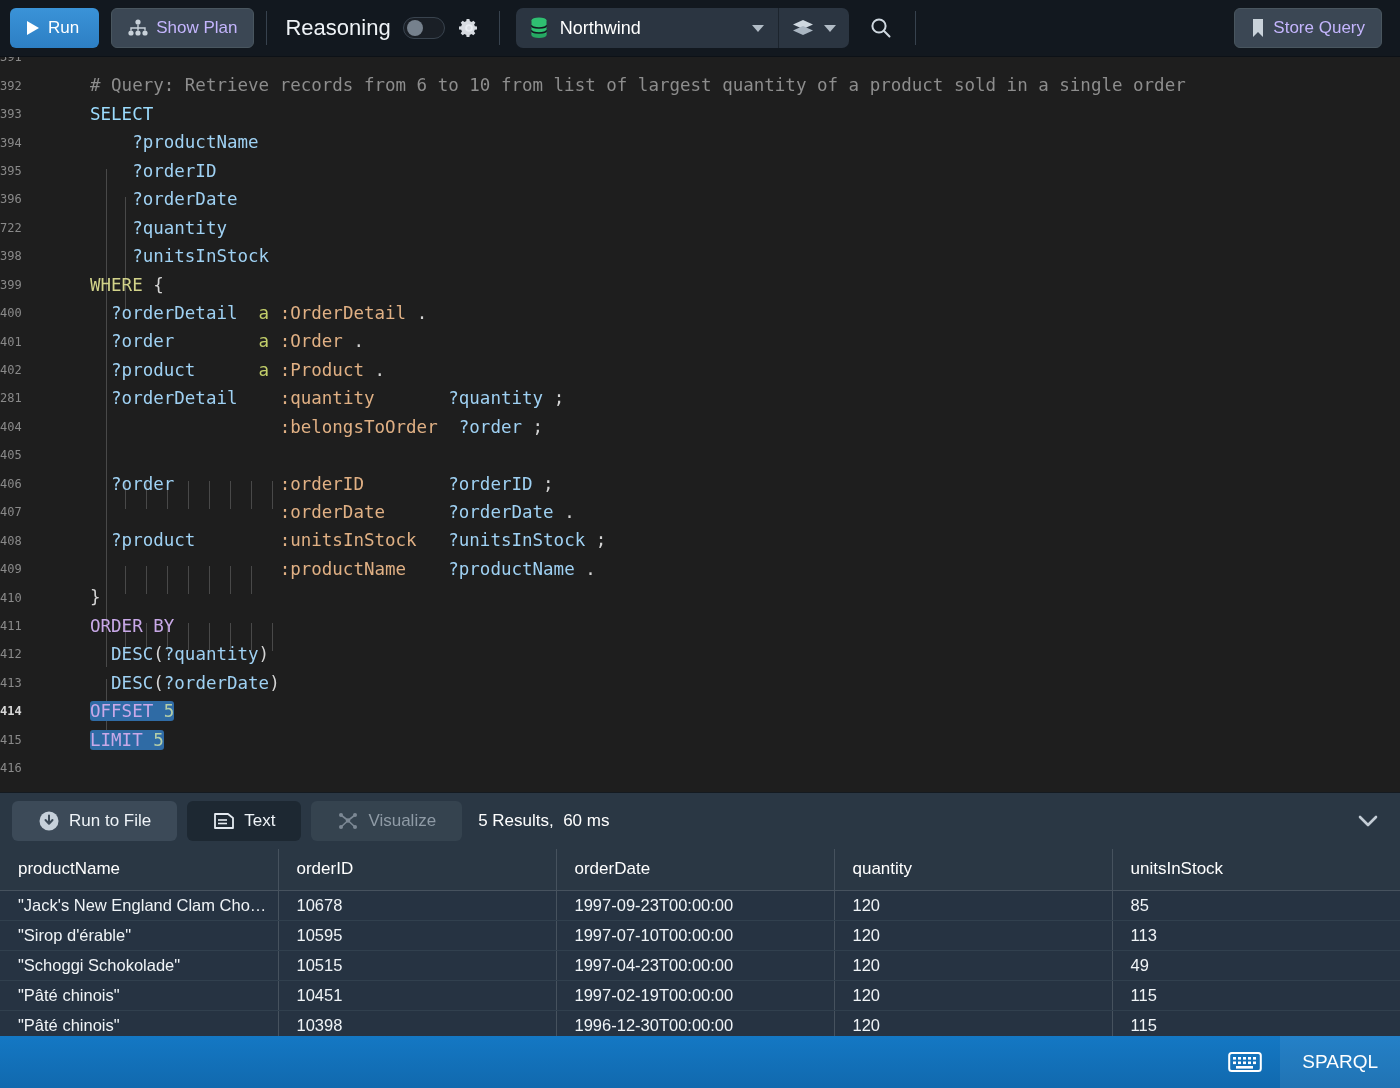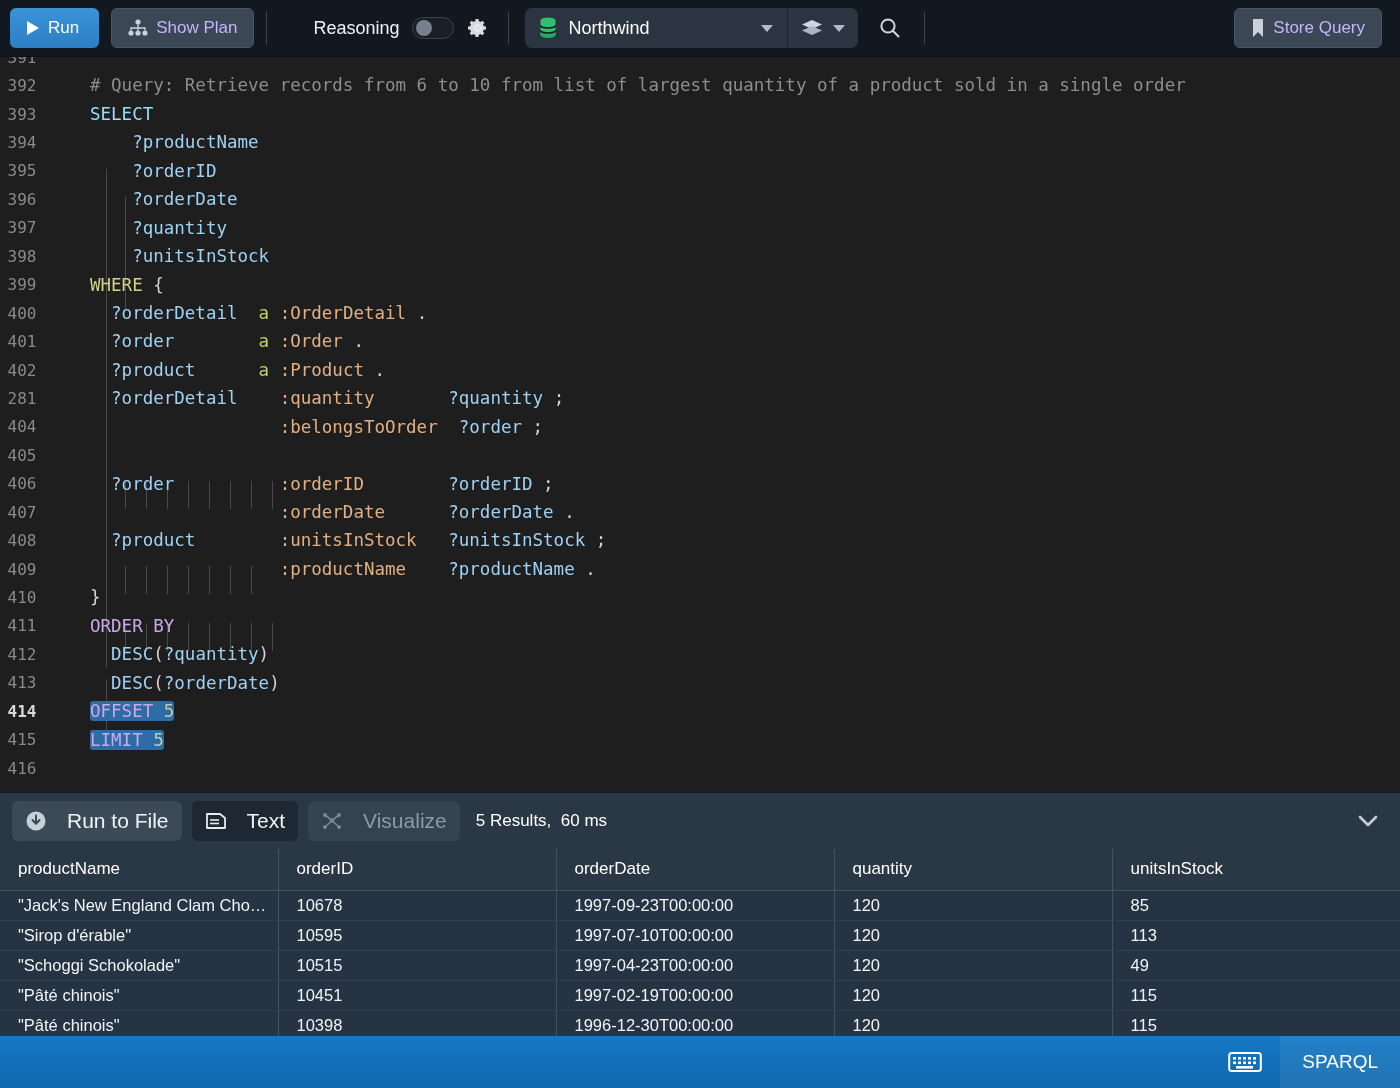--- a/index.html
+++ b/index.html
@@ -37,21 +37,21 @@
     border: 1px solid #49565f;
   }
   .sep {
     width: 1px; height: 34px; background: #37424e;
     margin: 0 12px;
   }
   .reasoning-wrap {
     display: flex; align-items: center; gap: 12px;
     padding: 0 6px;
   }
-  .reasoning-label { font-size: 18px; color: #eef2f6; margin-left: 28px; }
+  .reasoning-label { font-size: 22px; color: #eef2f6; }
   .toggle {
     width: 42px; height: 22px; border-radius: 11px;
     background: #1a1f26; border: 1px solid #39434e;
     position: relative; cursor: pointer;
   }
   .toggle .knob {
     position: absolute; top: 2px; left: 3px;
     width: 16px; height: 16px; border-radius: 50%;
     background: #76818d;
   }
@@ -99,24 +99,24 @@
   }
   .code-line {
     display: flex;
     height: 28.45px;
     align-items: center;
     white-space: pre;
   }
   .ln {
     width: 60px;
     min-width: 60px;
-    text-align: center;
+    text-align: left;
     padding-right: 16px;
     color: #8a8a8a;
-    font-size: 16px;
+    font-size: 12px;
     user-select: none;
   }
   .ln.cur { color: #d8d8d8; font-weight: bold; }
   .code {
     position: relative;
     padding-left: 30px;
     white-space: pre;
     line-height: 28.45px;
   }
   
@@ -143,24 +143,24 @@
   
   .results-bar {
     height: 57px;
     background: #2a3744;
     display: flex; align-items: center;
     padding: 0 12px;
     gap: 10px;
     border-top: 1px solid #141a20;
   }
   .rbtn {
-    display: flex; align-items: center; gap: 20px;
-    height: 40px; padding: 0 13px;
+    display: flex; align-items: center; gap: 9px;
+    height: 40px; padding: 0 26px;
     border-radius: 6px;
-    font-size: 21px; color: #eef3f7;
+    font-size: 17px; color: #eef3f7;
     cursor: pointer; white-space: nowrap;
   }
   .rbtn-grey { background: #3c4a58; }
   .rbtn-active { background: #1d2832; }
   .rbtn-disabled { background: #35434f; color: #8f9ba6; cursor: default; }
   .results-count {
     font-size: 17px; color: #ffffff; margin-left: 6px; white-space: pre;
   }
   .rb-spacer { flex: 1; }
   .chev-btn { width: 40px; height: 40px; display:flex; align-items:center; justify-content:center; cursor:pointer;}
@@ -342,21 +342,21 @@
     <div class="guide" style="left:272px; top:566px; height:28px;"></div>
     <div class="guide" style="left:106px; top:622px; height:57px;"></div>
 
     <div id="code-container">
         <div class="code-line" style="margin-top: -14px;"><div class="ln">391</div><div class="code"></div></div>
         <div class="code-line"><div class="ln">392</div><div class="code"><span class="c-comment"># Query: Retrieve records from 6 to 10 from list of largest quantity of a product sold in a single order</span></div></div>
         <div class="code-line"><div class="ln">393</div><div class="code"><span class="c-kw">SELECT</span></div></div>
         <div class="code-line"><div class="ln">394</div><div class="code">    <span class="c-var">?productName</span></div></div>
         <div class="code-line"><div class="ln">395</div><div class="code">    <span class="c-var">?orderID</span></div></div>
         <div class="code-line"><div class="ln">396</div><div class="code">    <span class="c-var">?orderDate</span></div></div>
-        <div class="code-line"><div class="ln">397</div><div class="code">    <span class="c-var">?quantity</span></div></div>
+        <div class="code-line"><div class="ln">722</div><div class="code">    <span class="c-var">?quantity</span></div></div>
         <div class="code-line"><div class="ln">398</div><div class="code">    <span class="c-var">?unitsInStock</span></div></div>
         <div class="code-line"><div class="ln">399</div><div class="code"><span class="c-where">WHERE</span> <span class="c-punct">{</span></div></div>
         <div class="code-line"><div class="ln">400</div><div class="code">  <span class="c-var">?orderDetail</span>  <span class="c-a">a</span> <span class="c-pred">:OrderDetail</span> <span class="c-punct">.</span></div></div>
         <div class="code-line"><div class="ln">401</div><div class="code">  <span class="c-var">?order</span>        <span class="c-a">a</span> <span class="c-pred">:Order</span> <span class="c-punct">.</span></div></div>
         <div class="code-line"><div class="ln">402</div><div class="code">  <span class="c-var">?product</span>      <span class="c-a">a</span> <span class="c-pred">:Product</span> <span class="c-punct">.</span></div></div>
         <div class="code-line"><div class="ln">281</div><div class="code">  <span class="c-var">?orderDetail</span>    <span class="c-pred">:quantity</span>       <span class="c-var">?quantity</span> <span class="c-punct">;</span></div></div>
         <div class="code-line"><div class="ln">404</div><div class="code">                  <span class="c-pred">:belongsToOrder</span>  <span class="c-var">?order</span> <span class="c-punct">;</span></div></div>
         <div class="code-line"><div class="ln">405</div></div>
         <div class="code-line"><div class="ln">406</div><div class="code">  <span class="c-var">?order</span>          <span class="c-pred">:orderID</span>        <span class="c-var">?orderID</span> <span class="c-punct">;</span></div></div>
         <div class="code-line"><div class="ln">407</div><div class="code">                  <span class="c-pred">:orderDate</span>      <span class="c-var">?orderDate</span> <span class="c-punct">.</span></div></div>

